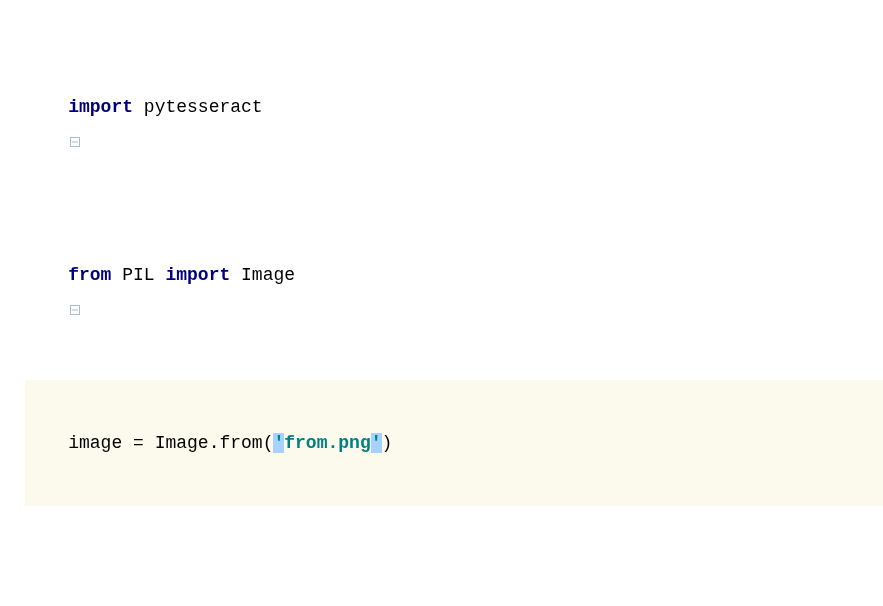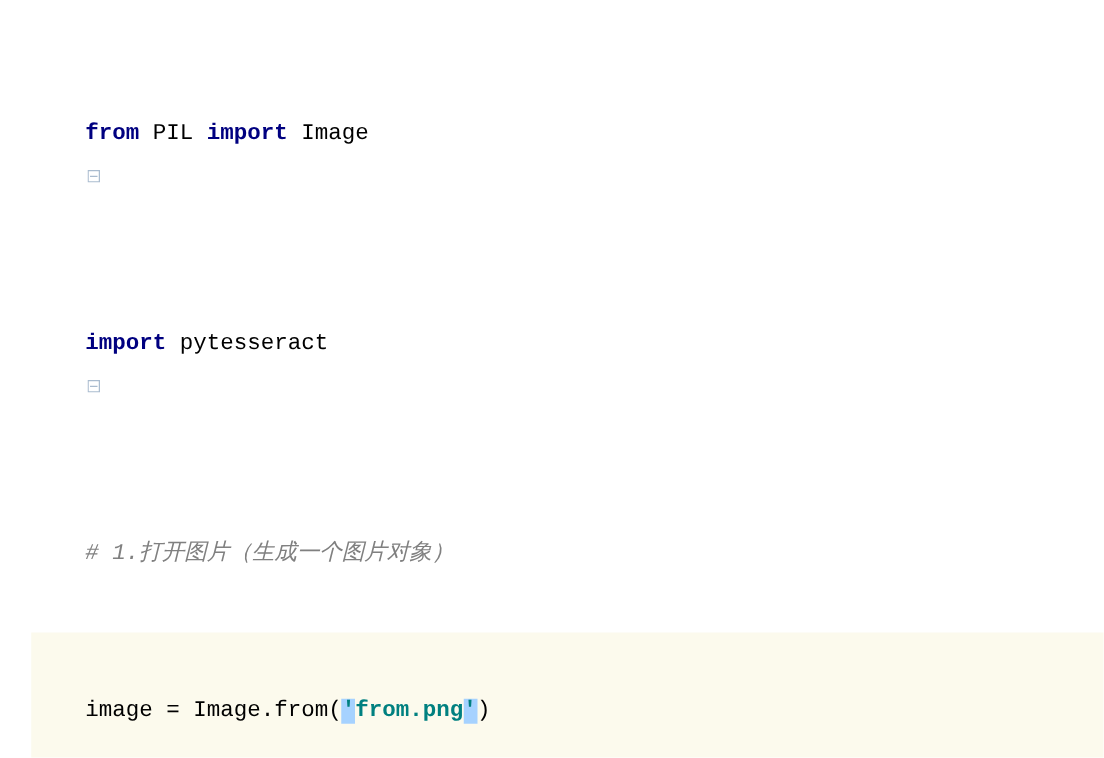--- a/index.html
+++ b/index.html
@@ -48,32 +48,29 @@
 <body>
 
 <div class="editor">
   <div class="line">
     <span class="gutter-icon">
       <svg width="10" height="10" viewBox="0 0 10 10">
           <rect x="0.5" y="0.5" width="9" height="9" fill="none" stroke="#aabccf"></rect>
           <line x1="2" y1="5" x2="8" y2="5" stroke="#aabccf"></line>
         </svg>
     </span>
-    <span class="kw">from</span><span class="plain"> PIL </span><span class="kw">import</span><span class="plain"> Image</span>
+    <span class="kw">import</span><span class="plain"> pytesseract</span>
   </div>
   <div class="line">
     <span class="gutter-icon">
       <svg width="10" height="10" viewBox="0 0 10 10">
           <rect x="0.5" y="0.5" width="9" height="9" fill="none" stroke="#aabccf"></rect>
           <line x1="2" y1="5" x2="8" y2="5" stroke="#aabccf"></line>
         </svg>
     </span>
-    <span class="kw">import</span><span class="plain"> pytesseract</span>
+    <span class="kw">from</span><span class="plain"> PIL </span><span class="kw">import</span><span class="plain"> Image</span>
   </div>
   <div class="line blank"></div>
-  <div class="line">
-    <span class="cm"># 1.打开图片（生成一个图片对象）</span>
-  </div>
   <div class="line highlighted">
     <span class="plain">image = Image.from(</span><span class="str sel">'</span><span class="str">from.png</span><span class="str sel">'</span><span class="plain">)</span>
   </div>
 
 </div>
 
 </body></html>

